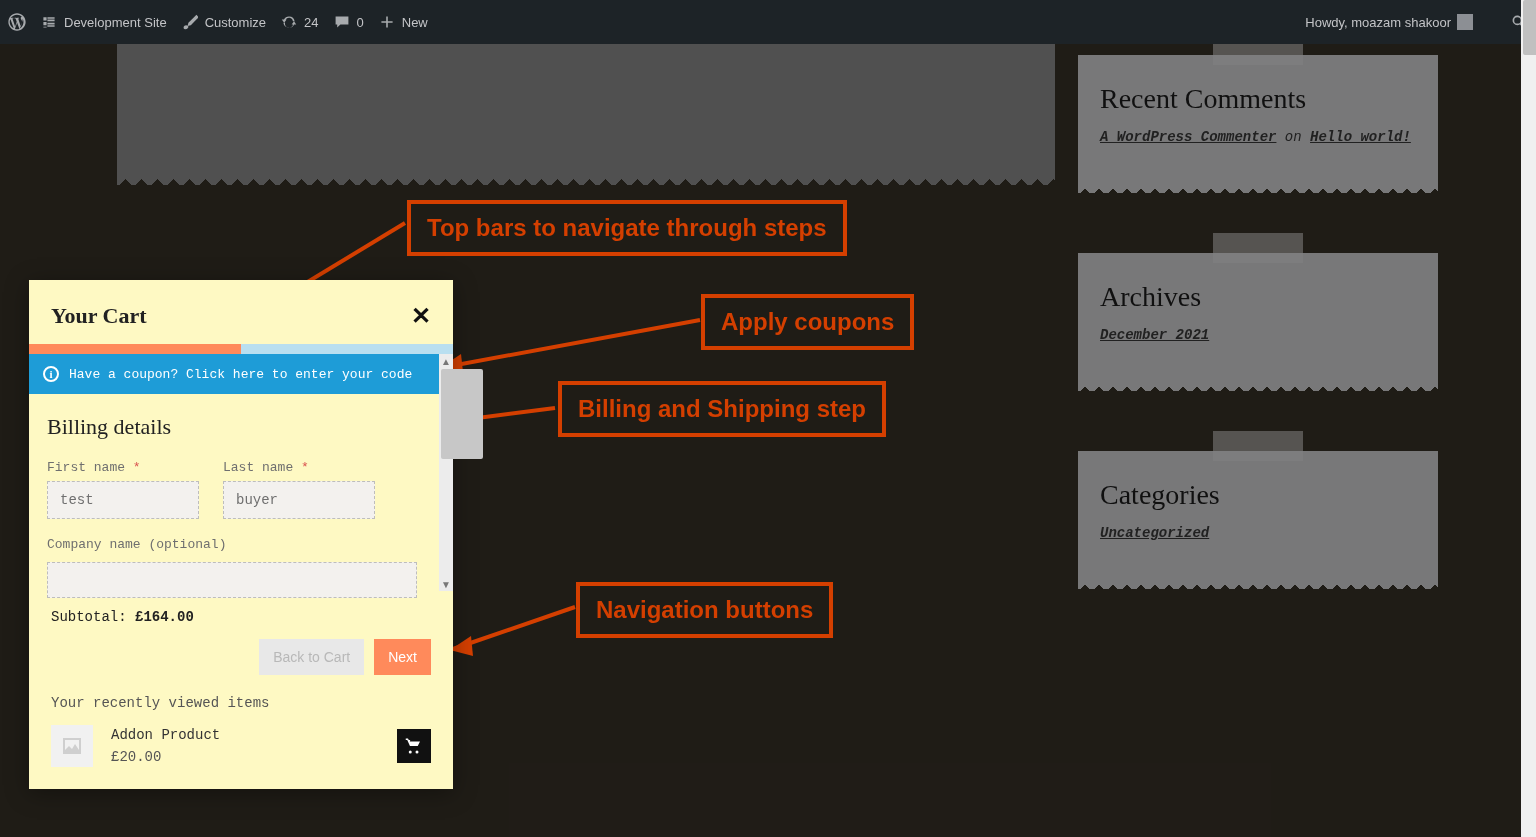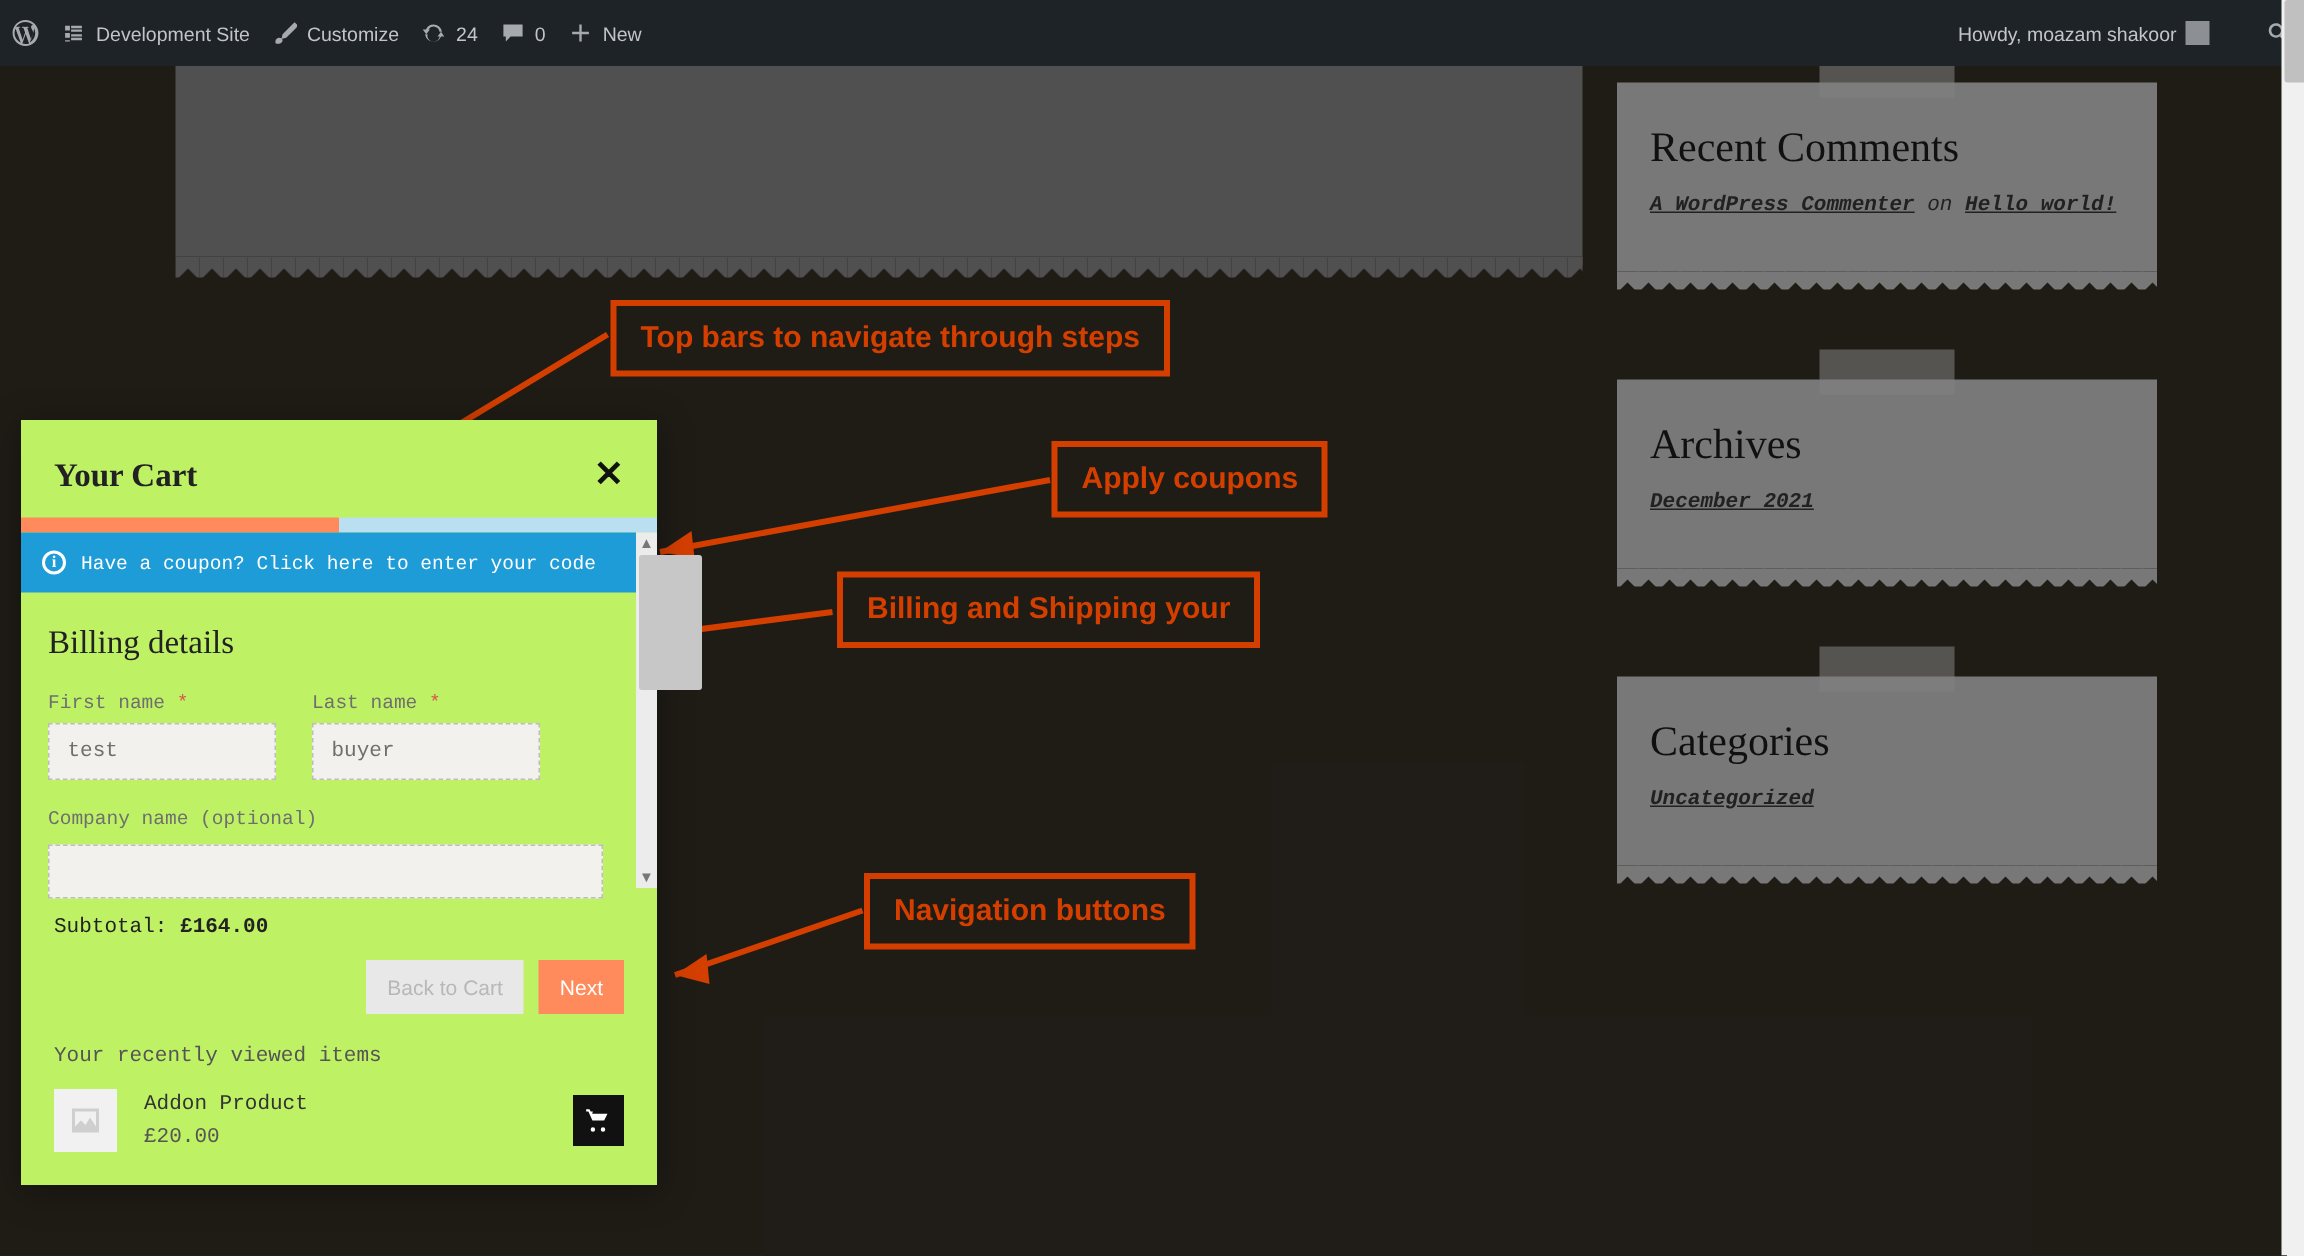--- a/index.html
+++ b/index.html
@@ -61,32 +61,32 @@
     font-family: Georgia, "Times New Roman", serif; font-weight:400;
     font-size:28px; color:#1a1a1a; margin-bottom:14px;
   }
   .widget .link-line { font-family:"Courier New",monospace; font-size:14px; color:#333; }
   .widget .link-line .u { text-decoration:underline; font-weight:700; font-style:italic; color:#333; cursor:pointer; }
   .widget .link-line .plain { font-style:italic; }
 
   
   .annot-box {
     position:absolute; border:4px solid #d43f00;
-    color:#d43f00; font-weight:700; font-size:20px;
+    color:#d43f00; font-weight:700; font-size:24px;
     padding:10px 16px; background:transparent;
     z-index:30;
   }
   .arrow { position:absolute; z-index:29; }
   .arrow svg line { stroke:#d43f00; stroke-width:4; }
   .arrow svg polygon { fill:#d43f00; }
 
   
   .cart-panel {
-    position:absolute; left:14px; top:280px; width:424px;
-    background:#bef264; box-shadow:0 4px 22px rgba(0,0,0,.35);
+    position:absolute; left:29px; top:280px; width:424px;
+    background:#fef9c3; box-shadow:0 4px 22px rgba(0,0,0,.35);
     z-index:30;
   }
   .cart-header { display:flex; align-items:center; justify-content:space-between; padding:22px 22px 14px 22px; }
   .cart-title { font-family:Georgia, serif; font-size:22px; font-weight:700; color:#222; }
   .cart-close { font-size:24px; font-weight:700; color:#111; cursor:pointer; }
 
   .step-bar { height:10px; display:flex; }
   .step-bar .s1 { background:#ff8a5b; width:50%; height:100%; }
   .step-bar .s2 { background:#b9dff0; width:50%; height:100%; }
 
@@ -239,21 +239,21 @@
 
   <div class="widget">
     <div class="widget-tape"></div>
     <h2>Categories</h2>
     <div class="link-line"><span class="u">Uncategorized</span></div>
   </div>
 </div>
 
 <div class="annot-box" style="left:407px; top:200px;">Top bars to navigate through steps</div>
 <div class="annot-box" style="left:701px; top:294px;">Apply coupons</div>
-<div class="annot-box" style="left:558px; top:381px;">Billing and Shipping your</div>
+<div class="annot-box" style="left:558px; top:381px;">Billing and Shipping step</div>
 <div class="annot-box" style="left:576px; top:582px;">Navigation buttons</div>
 
 <div class="arrow" style="left:195px; top:218px;">
   <svg width="220" height="140">
       <line x1="210" y1="5" x2="20" y2="120"></line>
       <polygon points="20,120 38,100 44,116"></polygon>
     </svg>
 </div>
 <div class="arrow" style="left:425px; top:310px;">
   <svg width="280" height="70">

